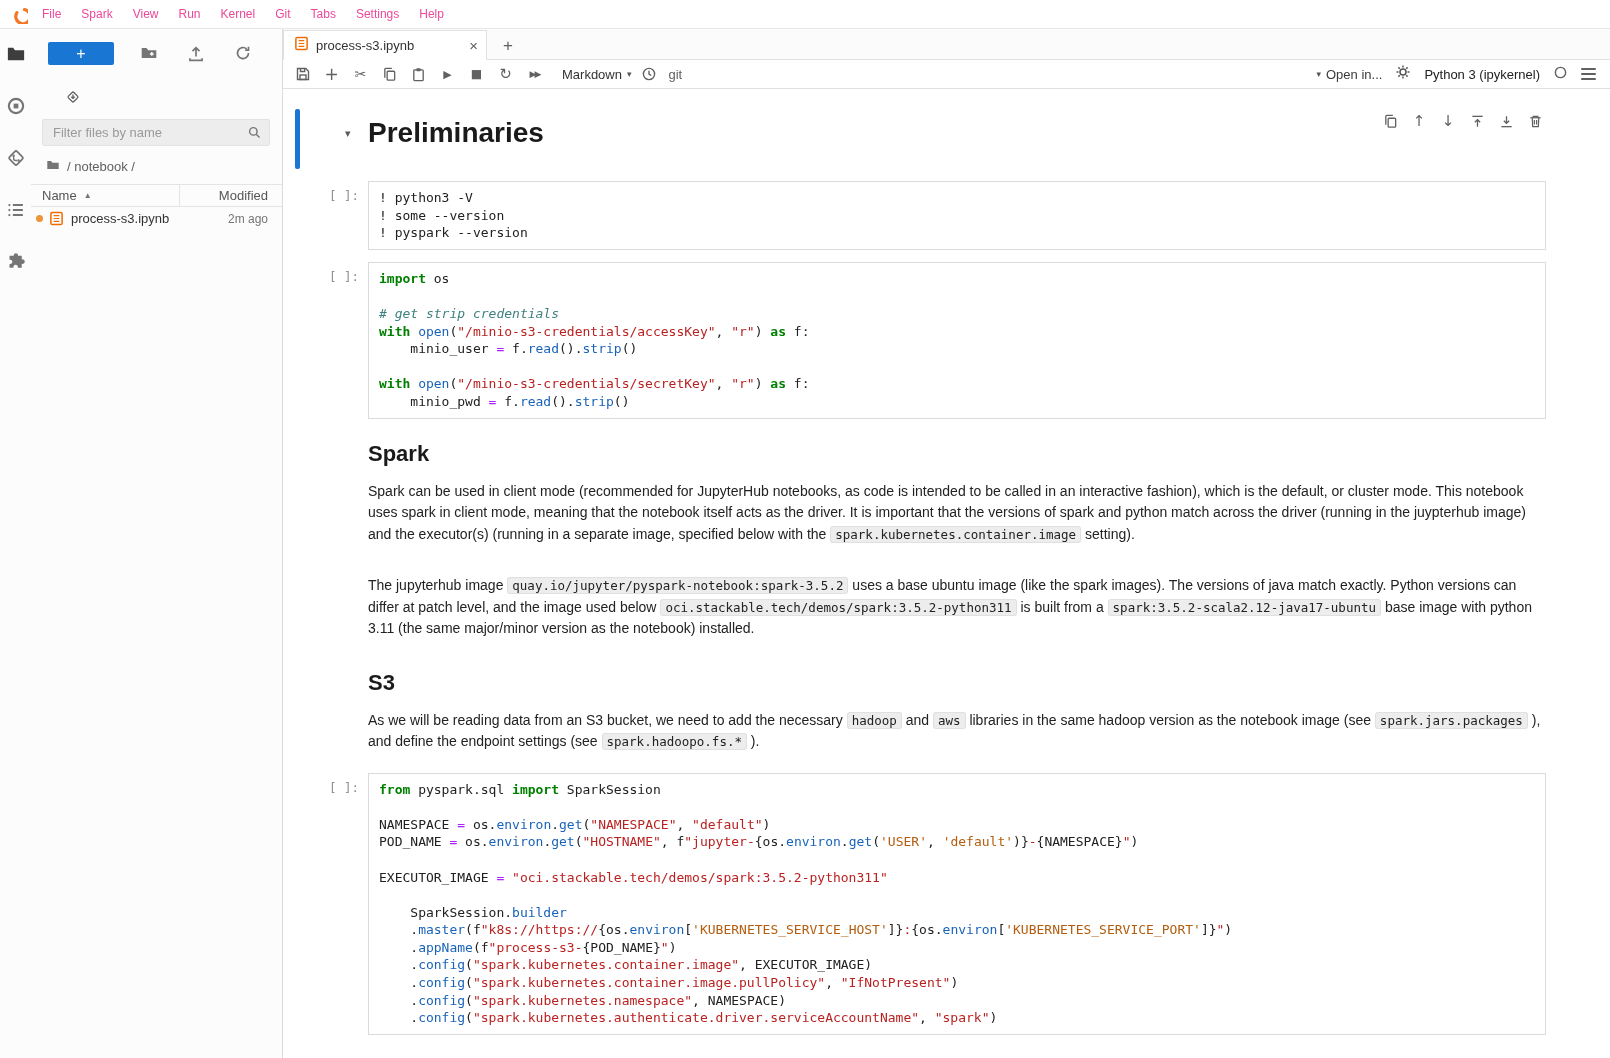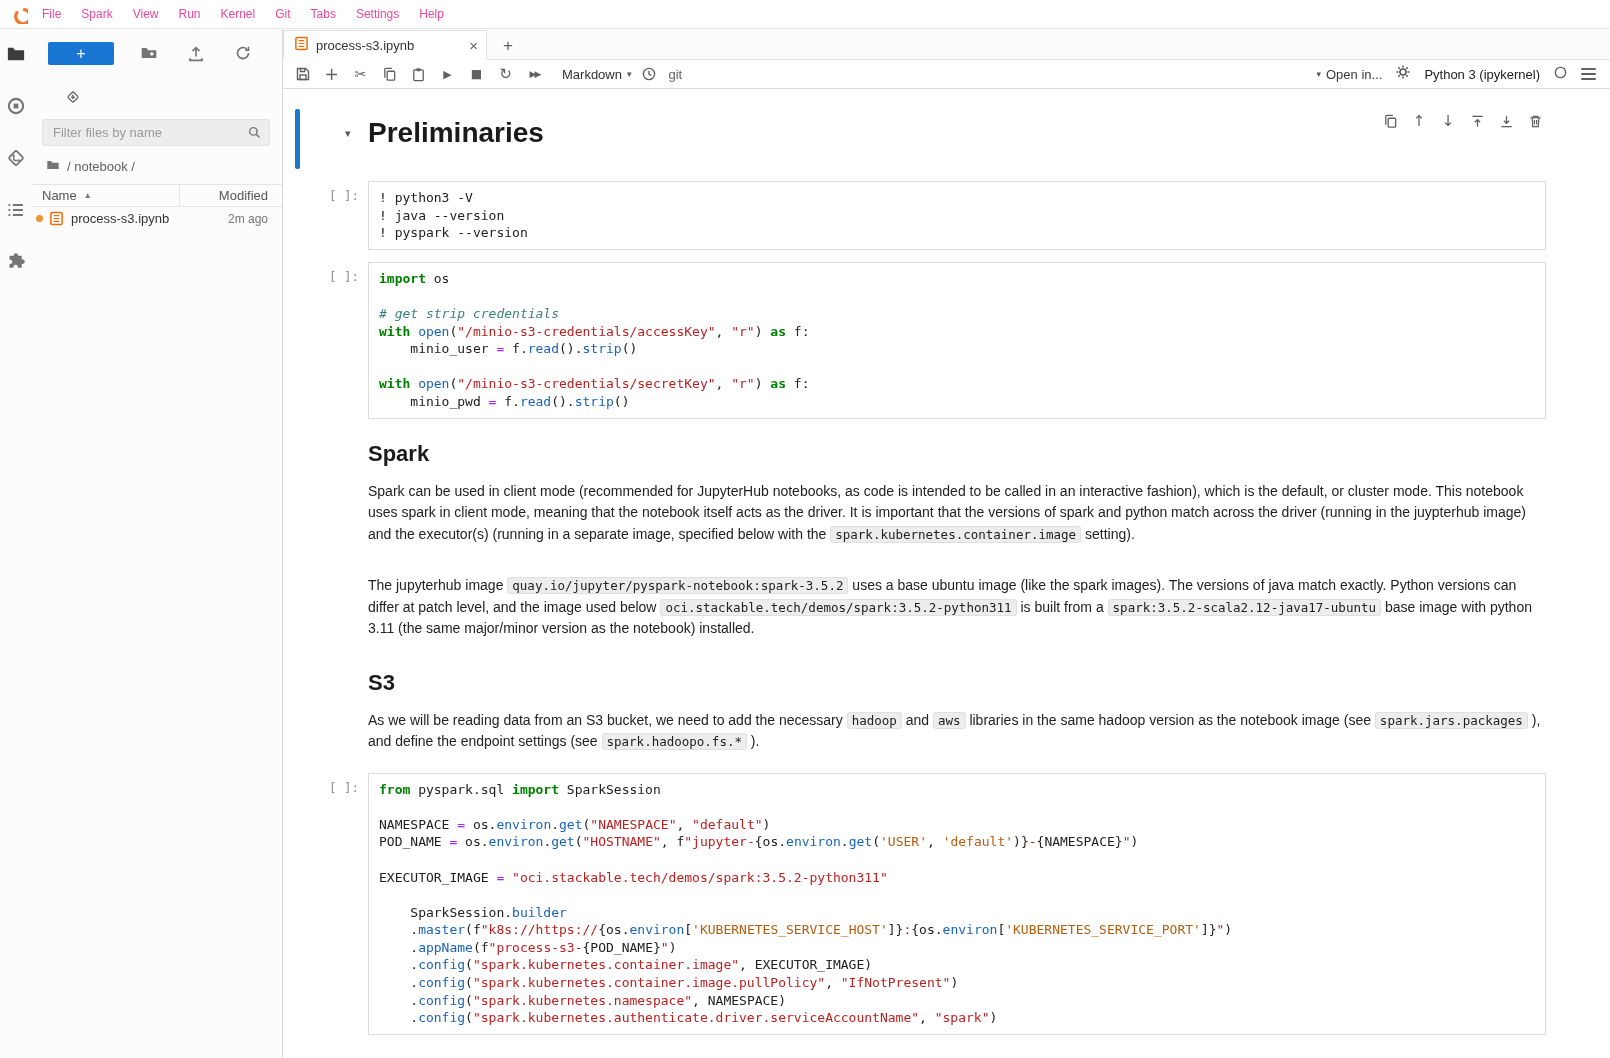--- a/index.html
+++ b/index.html
@@ -347,21 +347,21 @@
             <div class="collapser"></div>
             <span class="md-caret">▾</span>
             <div class="md">
               <div class="md-h1">Preliminaries</div>
             </div>
           </div>
           <div class="cell">
             <div class="prompt">[ ]:</div>
             <div class="editor">
               <div class="cm-line"><span class="tk-pl">! python3 -V</span></div>
-              <div class="cm-line"><span class="tk-pl">! java --version</span></div>
+              <div class="cm-line"><span class="tk-pl">! some --version</span></div>
               <div class="cm-line"><span class="tk-pl">! pyspark --version</span></div>
             </div>
           </div>
           <div class="cell">
             <div class="prompt">[ ]:</div>
             <div class="editor">
               <div class="cm-line"><span class="tk-kw">import</span><span class="tk-pl"> os</span></div>
               <div class="cm-line">&nbsp;</div>
               <div class="cm-line"><span class="tk-cm"># get strip credentials</span></div>
               <div class="cm-line"><span class="tk-kw">with</span><span class="tk-pl"> </span><span class="tk-fn">open</span><span class="tk-pl">(</span><span class="tk-st">"/minio-s3-credentials/accessKey"</span><span class="tk-pl">, </span><span class="tk-st">"r"</span><span class="tk-pl">) </span><span class="tk-kw">as</span><span class="tk-pl"> f:</span></div>

